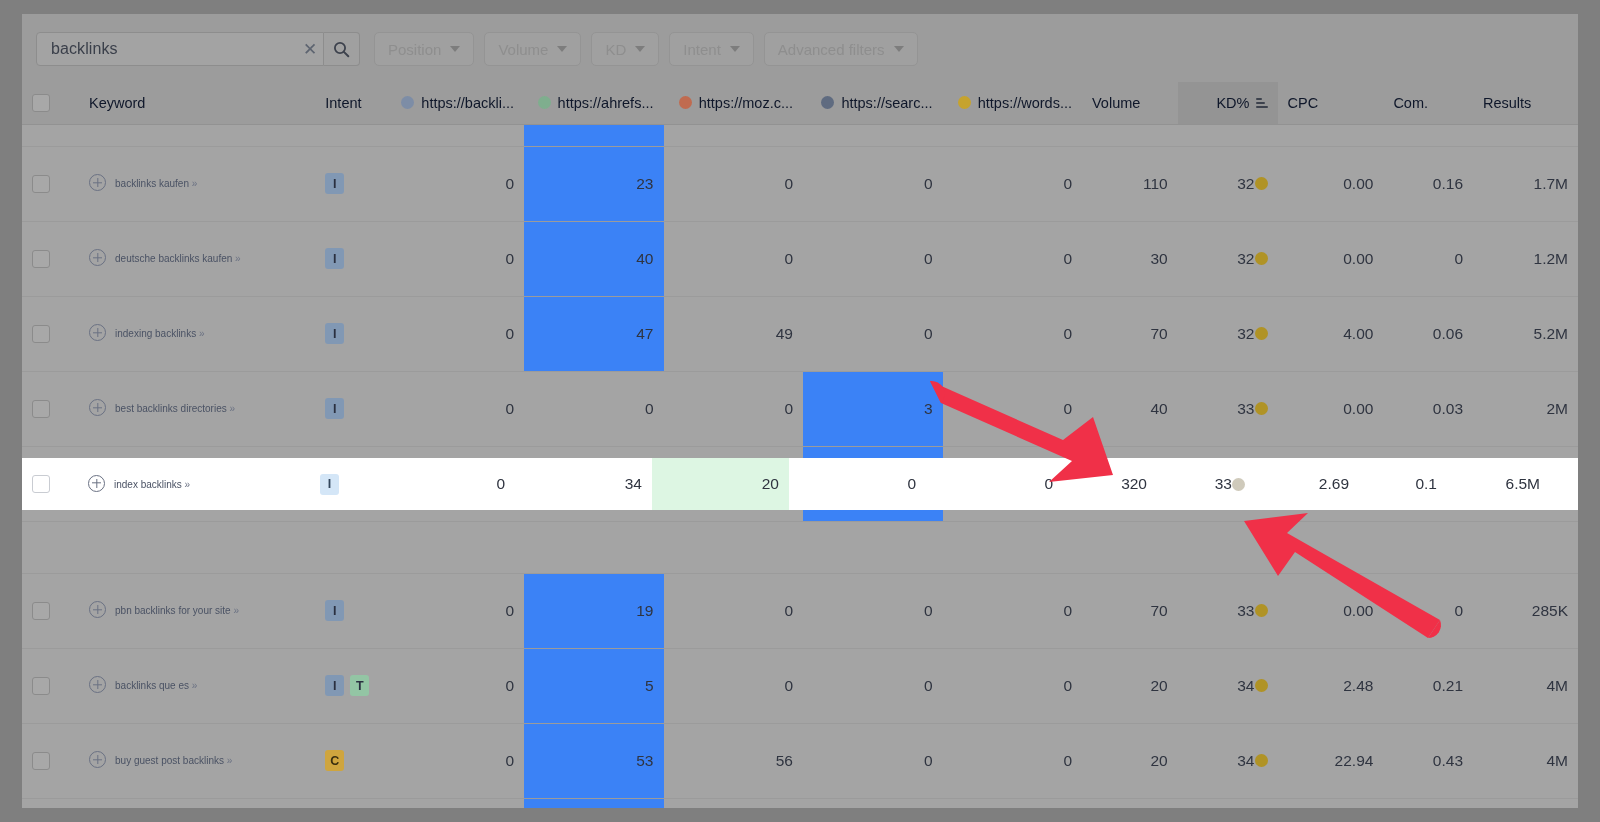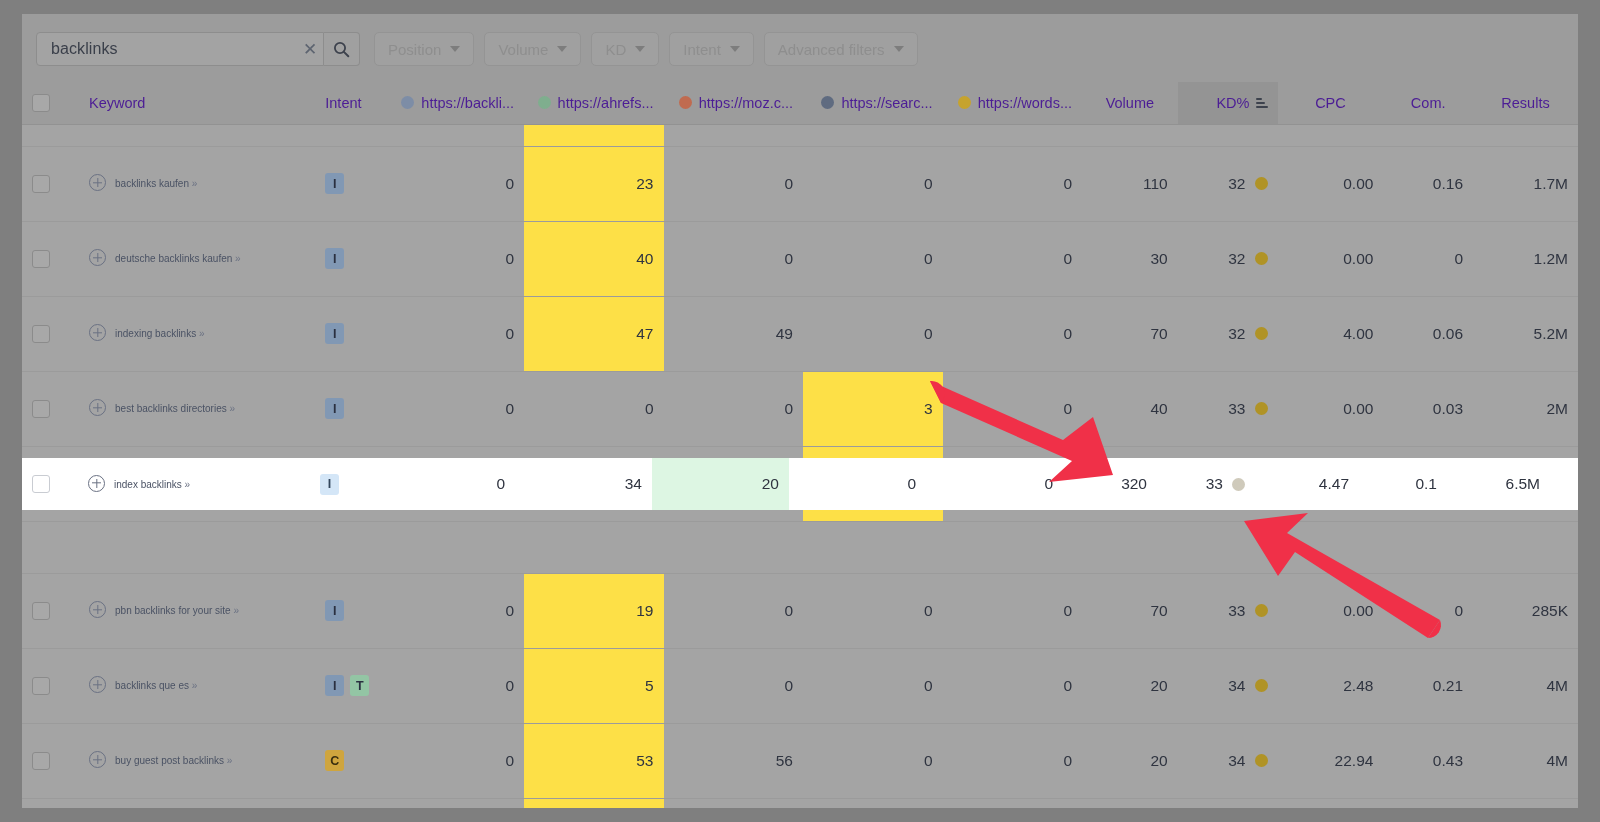--- a/index.html
+++ b/index.html
@@ -117,26 +117,26 @@
     overflow: hidden;
   }
 
   table { width: 100%; border-collapse: collapse; table-layout: fixed; }
 
   thead th {
     height: 42px;
     background: #9c9c9c;
     font-size: 14.5px;
     font-weight: normal;
-    color: #4c1d95;
+    color: #0f172a;
     padding: 0 10px;
     vertical-align: middle;
     border-bottom: 1px solid #929292;
   }
-  thead th.num { text-align: center; }
+  thead th.num { text-align: left; }
   thead th.kd  { background: #949494; }
 
   .dom-head { display: flex; align-items: center; justify-content: flex-end; gap: 7px; white-space: nowrap; }
   .dot { width: 13px; height: 13px; border-radius: 50%; flex: 0 0 auto; display:block; }
 
   .kd-head { display:flex; align-items:center; justify-content:flex-end; gap:6px; }
   .sort-ic { display:flex; flex-direction:column; gap:2px; align-items:flex-start; }
   .sort-ic i { display:block; height:2px; background:#3d424d; border-radius:1px; }
   .sort-ic i:nth-child(1){ width:6px; }
   .sort-ic i:nth-child(2){ width:9px; }
@@ -196,24 +196,24 @@
     border-radius: 3px;
     font-size: 12.5px;
     display: flex; align-items: center; justify-content: center;
     font-weight: 600;
   }
   .badge.I { background: #8198b4; color: #2a3040; }
   .badge.T { background: #93c5a4; color: #2a3040; }
   .badge.C { background: #cfa53e; color: #3a2f10; }
 
   
-  td.hl { background: #fde047; }
-
-  
-  .kdcell { display:flex; align-items:center; justify-content:flex-end; gap:9px; }
+  td.hl { background: #3b82f6; }
+
+  
+  .kdcell { display:flex; align-items:center; justify-content:flex-end; }
   .kddot { width: 13px; height: 13px; border-radius: 50%; background: #b09326; display:block; }
 
   
   #hlrow {
     position: absolute;
     left: 22px;
     top: 458px;
     width: 1556px;
     height: 52px;
     background: #ffffff;
@@ -700,21 +700,21 @@
             <td class="num hl">20</td>
             <td class="num">0</td>
             <td class="num">0</td>
             <td class="num">320</td>
             <td class="num">
               <div class="kdcell">
                 <span>33</span>
                 <span class="kddot"></span>
               </div>
             </td>
-            <td class="num">4.47</td>
+            <td class="num">2.69</td>
             <td class="num">0.1</td>
             <td class="num">6.5M</td>
           </tr>
         </tbody>
     </table>
   </div>
 
   <svg id="arrows">
     <g>
       <path d="M 930 381 L 1063 440 L 1093 417 L 1113 475 L 1049 482 L 1072 461 L 941 403 Z" fill="#f03048"></path>

